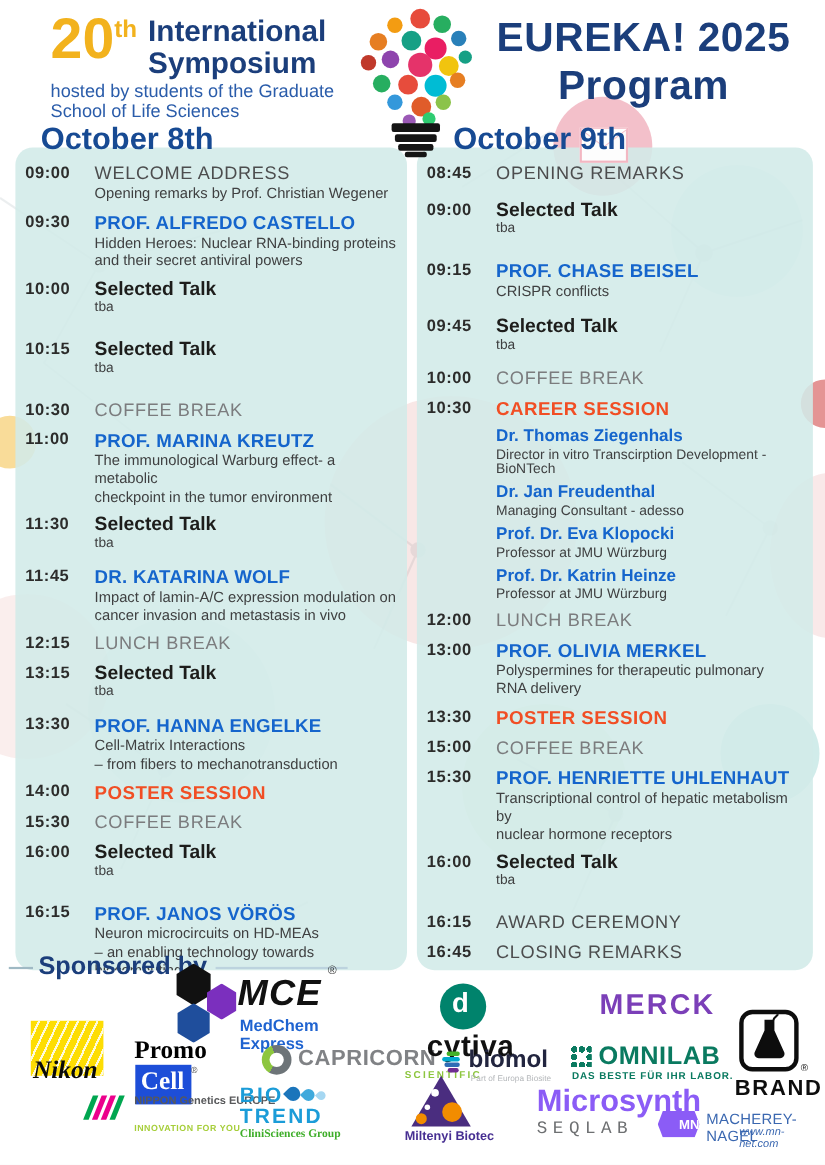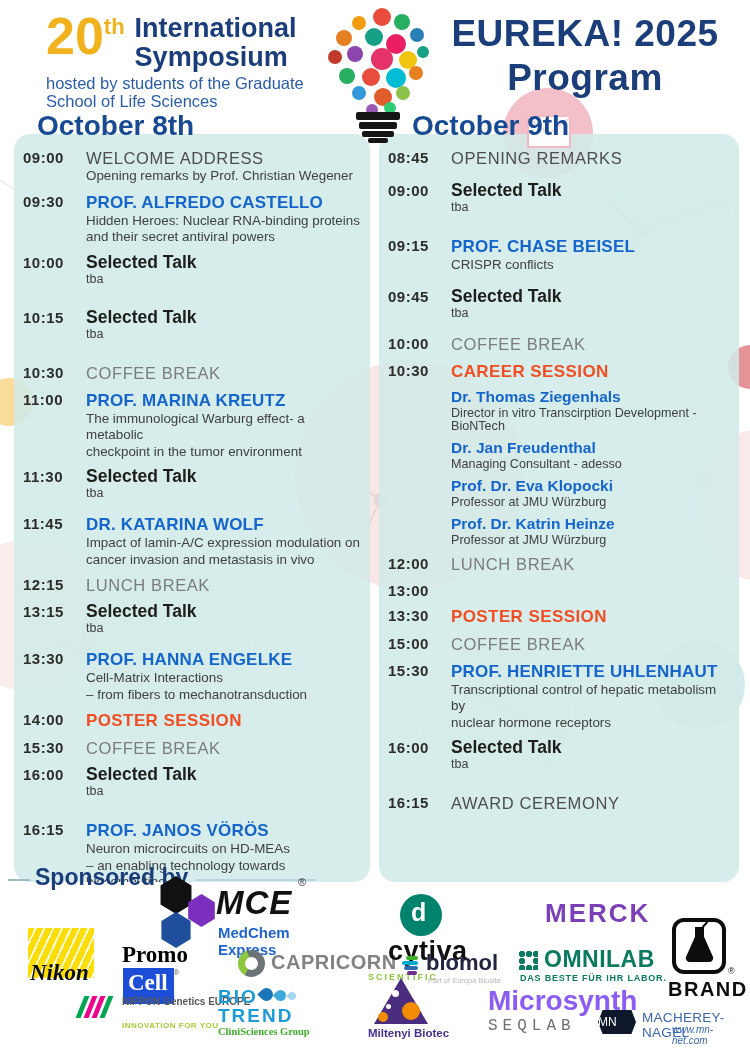--- a/index.html
+++ b/index.html
@@ -125,22 +125,22 @@
      border-right:27px solid transparent;border-bottom:46px solid #4a2d7f;}
   .mi-or1{position:absolute;left:34px;top:24px;width:18px;height:18px;border-radius:50%;background:#f28c00;}
   .mi-or2{position:absolute;left:10px;top:34px;width:10px;height:10px;border-radius:50%;background:#f28c00;}
   .mi-w1{position:absolute;left:24px;top:12px;width:7px;height:7px;border-radius:50%;background:#fff;}
   .mi-w2{position:absolute;left:18px;top:26px;width:5px;height:5px;border-radius:50%;background:#fff;}
   .mi-name{position:absolute;left:0;top:49px;font-size:11.5px;font-weight:800;color:#472f92;}
   
   .ms-name{font-size:28px;font-weight:800;color:#8b5cf6;line-height:26px;}
   .ms-sub{font-size:16px;color:#6e7072;letter-spacing:5px;margin-top:3px;font-family:Liberation Mono, monospace;}
   
-  .mn-badge{position:absolute;left:0;top:2px;width:38px;height:24px;background:#0f172a;color:#fff;
-     font-weight:400;font-size:12px;text-align:left;line-height:24px;
+  .mn-badge{position:absolute;left:0;top:2px;width:38px;height:24px;background:#8b5cf6;color:#fff;
+     font-weight:700;font-size:12px;text-align:right;line-height:24px;
      clip-path:polygon(12% 0,88% 0,100% 50%,88% 100%,12% 100%,0 50%);}
   .mn-name{position:absolute;left:44px;top:2px;font-size:13.5px;color:#3a67b0;letter-spacing:0.3px;}
   .mn-sub{position:absolute;left:74px;top:16px;font-size:10px;font-style:italic;color:#3a67b0;}
   
   .net{position:absolute;inset:0;z-index:0;}
 </style>
 </head>
 <body>
 
 <div class="page">
@@ -386,20 +386,25 @@
         </div>
       </div>
       <div class="entry">
         <span class="time">12:00</span>
         <div class="body">
           <span class="t t-break">LUNCH BREAK</span>
         </div>
       </div>
       <div class="entry">
         <span class="time">13:00</span>
+        <div class="body">
+          <span class="t t-speaker">PROF. OLIVIA MERKEL</span>
+          <div class="sub">Polyspermines for therapeutic pulmonary</div>
+          <div class="sub">RNA delivery</div>
+        </div>
       </div>
       <div class="entry">
         <span class="time">13:30</span>
         <div class="body">
           <span class="t t-session">POSTER SESSION</span>
         </div>
       </div>
       <div class="entry">
         <span class="time">15:00</span>
         <div class="body">
@@ -418,20 +423,26 @@
         <span class="time">16:00</span>
         <div class="body">
           <span class="t t-selected">Selected Talk</span>
           <div class="sub">tba</div>
         </div>
       </div>
       <div class="entry sp-lg">
         <span class="time">16:15</span>
         <div class="body">
           <span class="t t-plain">AWARD CEREMONY</span>
+        </div>
+      </div>
+      <div class="entry">
+        <span class="time">16:45</span>
+        <div class="body">
+          <span class="t t-plain">CLOSING REMARKS</span>
         </div>
       </div>
     </div>
 
   <div class="sponsors">
     <div class="sp-line-l"></div>
     <div class="sp-head">Sponsored by</div>
     <div class="sp-line-r"></div>
 
     <div class="logo" style="left:150px;top:14px;width:200px;height:80px;">

